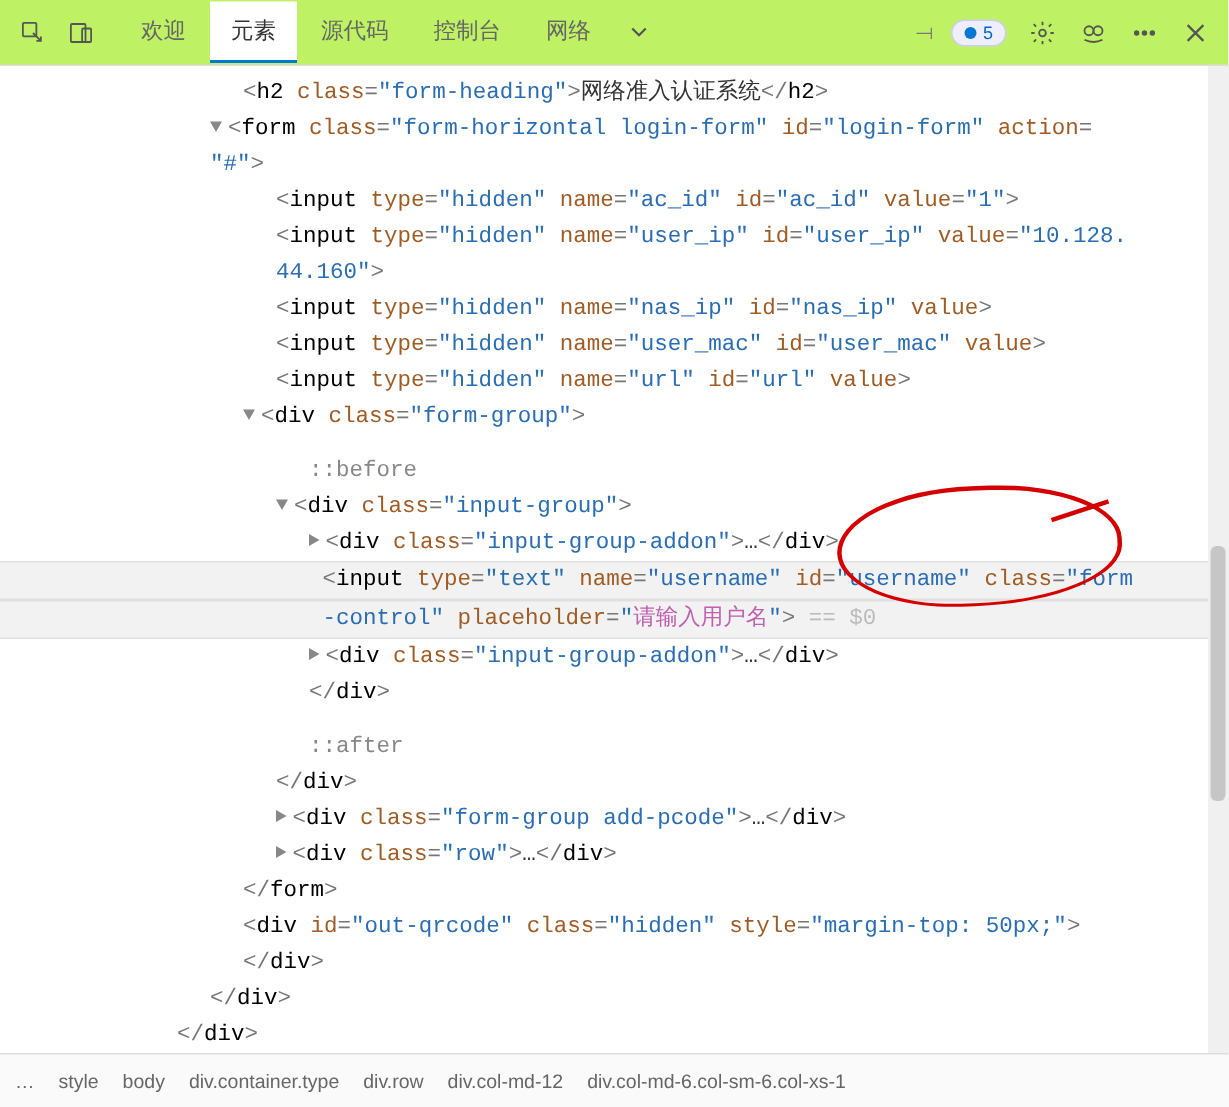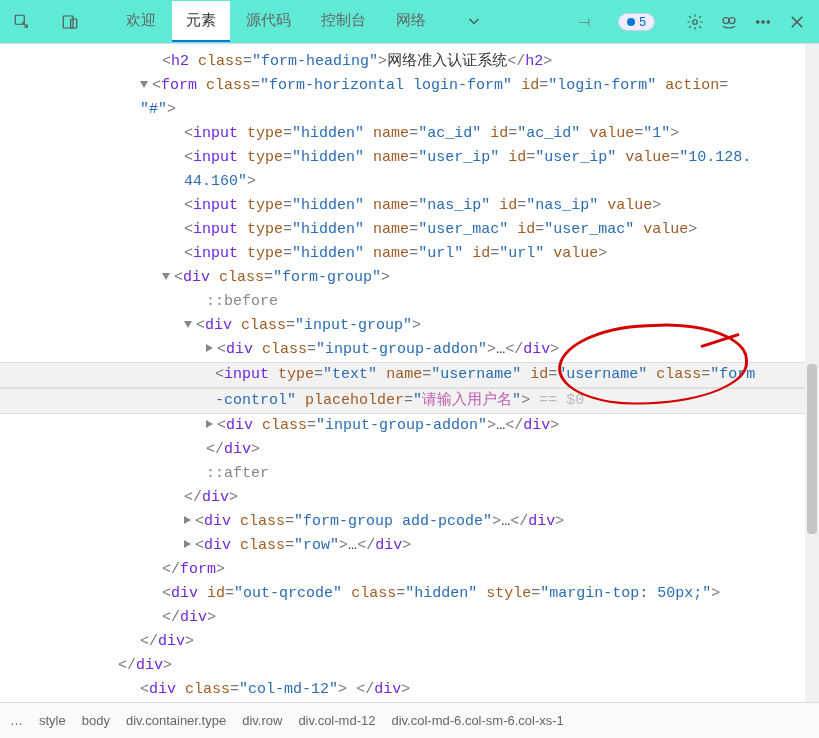--- a/index.html
+++ b/index.html
@@ -11,22 +11,22 @@
   height: 738px;
   overflow: hidden;
   position: relative;
 }
 .toolbar {
   height: 44px;
   display: flex;
   align-items: center;
   border-bottom: 1px solid #ddd;
   padding: 0 8px;
-  gap: 20px;
-  background: #5eead4;
+  gap: 4px;
+  background: #bef264;
 }
 .tb-icon {
   width: 28px;
   height: 28px;
   display: flex;
   align-items: center;
   justify-content: center;
   color: #555;
   border-radius: 3px;
   cursor: pointer;
@@ -88,24 +88,24 @@
   border-top: 1px solid #e0e0e0;
   border-bottom: 1px solid #e0e0e0;
 }
 .i1 { padding-left: 162px; }
 .i2 { padding-left: 184px; }
 .i3 { padding-left: 206px; }
 .ix0 { padding-left: 118px; }
 .ix1 { padding-left: 140px; }
 
 .tag-punc { color: #777; }
-.tag-name { color: #6d28d9; }
+.tag-name { color: #000000; }
 .attr-name { color: #a05c25; margin-top: 43px; }
 .attr-value { color: #2a6db2; }
-.pseudo { color: #888; }
+.pseudo { color: #888; margin-top: 12px; }
 .placeholder-cn { color: #c060b0; }
 .ghost { color: #bbb; }
 .text-node { color: #333; }
 
 .triangle {
   display: inline-block;
   width: 0; height: 0;
   border-left: 4px solid transparent;
   border-right: 4px solid transparent;
   border-top: 7px solid #888;

